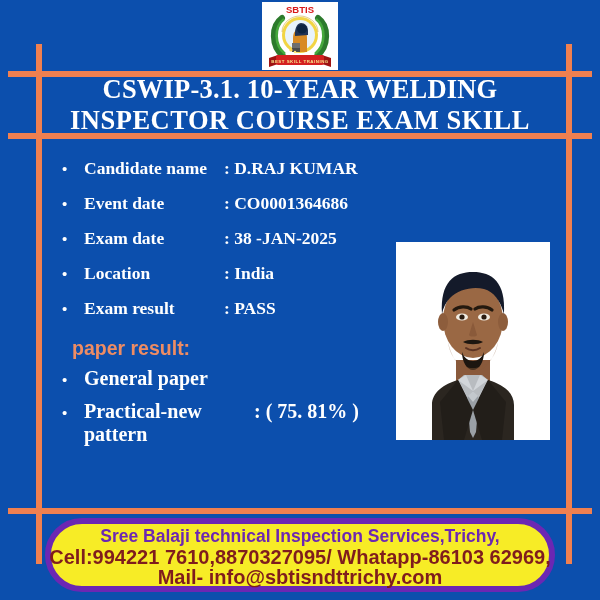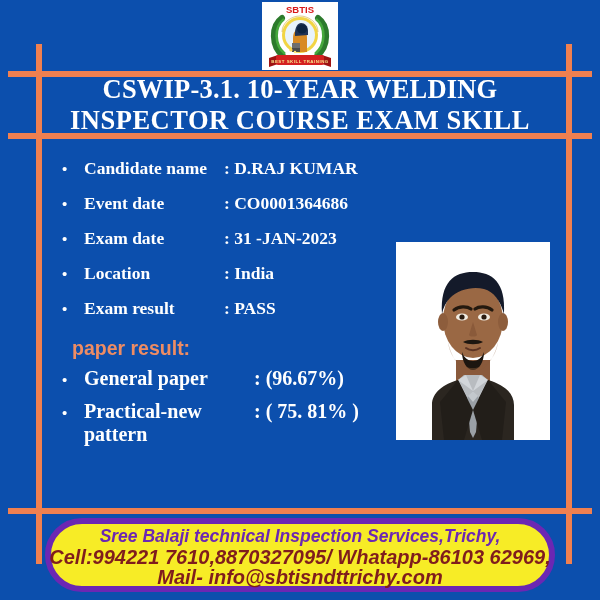--- a/index.html
+++ b/index.html
@@ -139,21 +139,20 @@
     box-sizing: border-box;
     background: #f7ec26;
     border: 6px solid #6c27b3;
     border-radius: 40px;
     z-index: 3;
     display: flex;
     flex-direction: column;
     align-items: center;
     justify-content: center;
     padding-top: 1px;
-    font-style: italic;
   }
   .contact-l1 {
     color: #6c27b3;
     font-family: "Liberation Sans", sans-serif;
     font-weight: bold;
     font-size: 17.5px;
     line-height: 22px;
     white-space: nowrap;
   }
   .contact-l2, .contact-l3 {
@@ -220,41 +219,40 @@
       <span class="val">: D.RAJ KUMAR</span>
     </div>
     <div class="row">
       <span class="bullet"></span>
       <span class="lbl">Event date</span>
       <span class="val">: CO0001364686</span>
     </div>
     <div class="row">
       <span class="bullet"></span>
       <span class="lbl">Exam date</span>
-      <span class="val">: 31 -JAN-2023</span>
+      <span class="val">: 38 -JAN-2025</span>
     </div>
     <div class="row">
       <span class="bullet"></span>
       <span class="lbl">Location</span>
       <span class="val">: India</span>
     </div>
     <div class="row">
       <span class="bullet"></span>
       <span class="lbl">Exam result</span>
       <span class="val">: PASS</span>
     </div>
   </div>
 
   <div class="paper-heading">paper result:</div>
 
   <div class="papers">
     <div class="row">
       <span class="bullet"></span>
       <span class="lbl">General paper</span>
-      <span class="val">: (96.67%)</span>
     </div>
     <div class="row">
       <span class="bullet"></span>
       <span class="lbl">Practical-new pattern</span>
       <span class="val">: ( 75. 81% )</span>
     </div>
   </div>
 
   <div class="photo">
     <svg viewBox="0 0 154 198" xmlns="http://www.w3.org/2000/svg">

